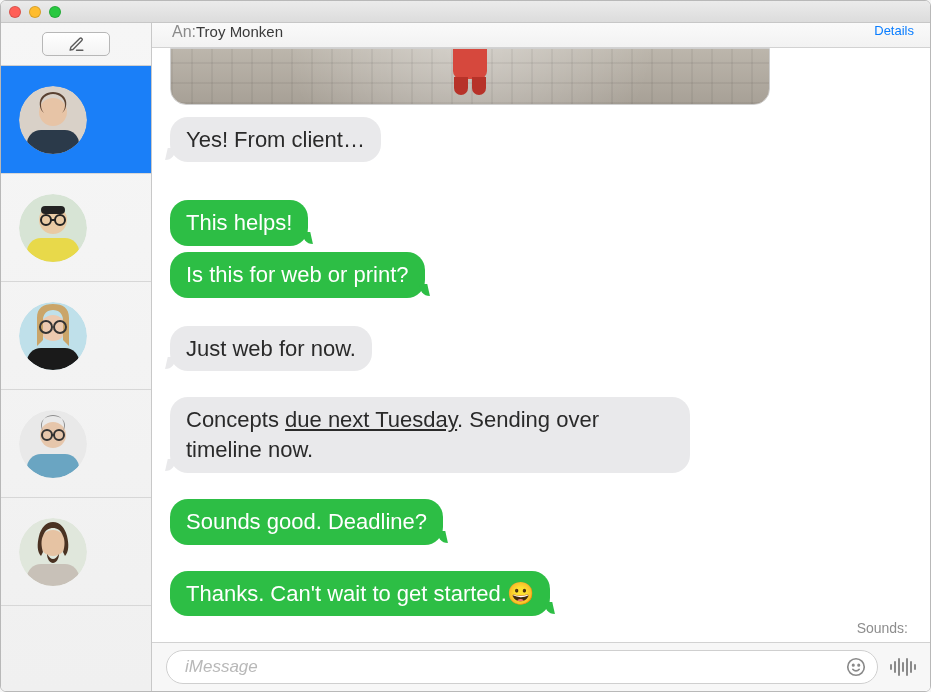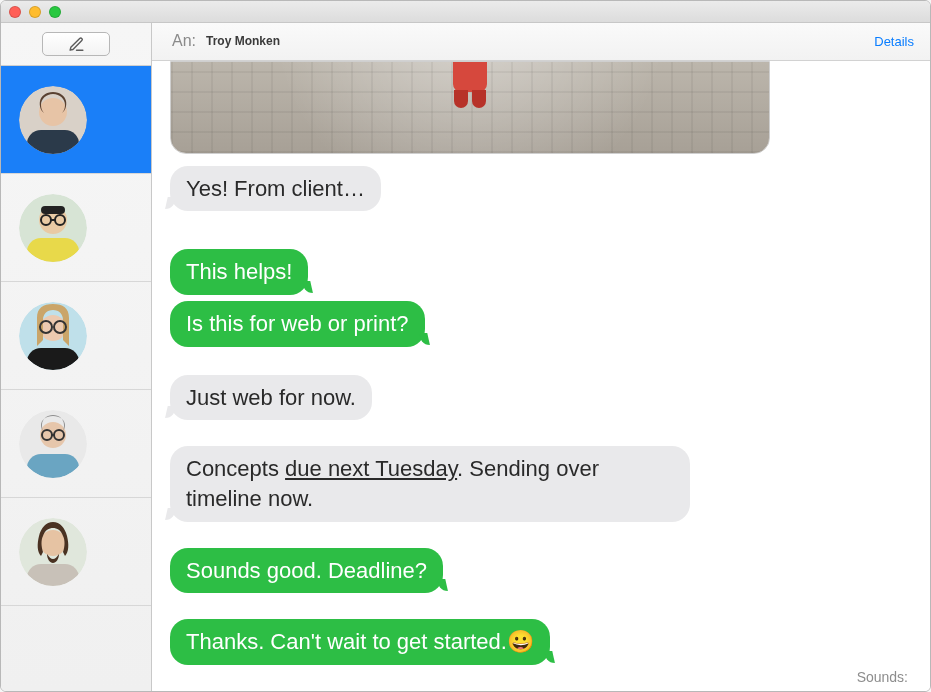--- a/index.html
+++ b/index.html
@@ -100,30 +100,28 @@
 
   
   .main {
     flex:1;
     display:flex;
     flex-direction:column;
     background:#ffffff;
     min-width:0;
   }
   .header {
-    height: 38px;
+    height: 27px;
     border-bottom: 1px solid #d2d2d2;
     display:flex;
-    align-items:center;
     padding: 0 16px 0 20px;
-    gap: 10px;
     background: linear-gradient(#fafafa,#f2f2f2);
   }
   .to-label { color:#8a8a8a; font-size:16px; }
-  .to-name  { color:#3a3a3a; font-size:12px;font-weight:bold; }
+  .to-name  { color:#3a3a3a; font-size:15px; }
   .details  { margin-left:auto; color:#097dff; font-size:13px; cursor:pointer; }
 
   
   .transcript {
     flex:1 1 auto;
     overflow:auto;
     padding: 0 18px 6px 18px;
     display:flex;
     flex-direction:column;
   }
@@ -409,17 +407,41 @@
         </div>
 
         <div class="bubble-row right" style="margin-top:26px">
           <div class="bubble green">Thanks. Can't wait to get started.😀</div>
         </div>
 
         <div class="receipt">Sounds:</div>
 
       </div>
 
+      <div class="inputbar">
+        <div class="msg-field">
+          <input class="msg-input" type="text" placeholder="iMessage" style="">
+          <div class="emoji-btn">
+            <svg width="22" height="22" viewBox="0 0 24 24" fill="none" stroke="currentColor" stroke-width="1.8">
+                <circle cx="12" cy="12" r="9"></circle>
+                <circle cx="9" cy="10" r="0.8" fill="currentColor"></circle>
+                <circle cx="15" cy="10" r="0.8" fill="currentColor"></circle>
+                <path d="M8.5 14.5c1 1.2 2.2 1.8 3.5 1.8s2.5-.6 3.5-1.8" stroke-linecap="round"></path>
+              </svg>
+          </div>
+        </div>
+        <div class="audio-btn">
+          <svg width="28" height="22" viewBox="0 0 28 22" stroke="currentColor" stroke-width="2" stroke-linecap="round">
+            <line x1="2" y1="9" x2="2" y2="13"></line>
+            <line x1="6" y1="6" x2="6" y2="16"></line>
+            <line x1="10" y1="3" x2="10" y2="19"></line>
+            <line x1="14" y1="7" x2="14" y2="15"></line>
+            <line x1="18" y1="3" x2="18" y2="19"></line>
+            <line x1="22" y1="6" x2="22" y2="16"></line>
+            <line x1="26" y1="9" x2="26" y2="13"></line>
+          </svg>
+        </div>
+      </div>
 
     </section>
 
   </div>
 </div>
 
 </body></html>

